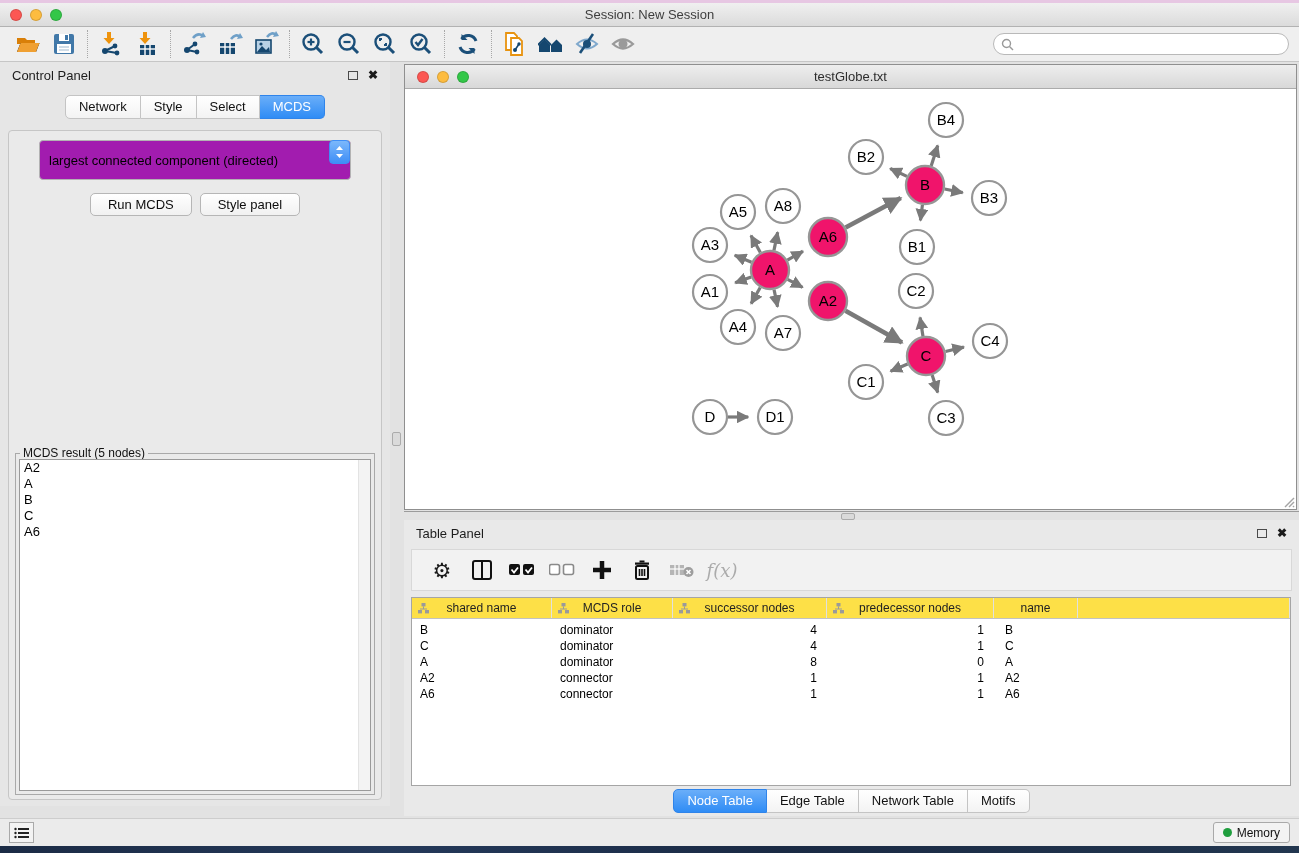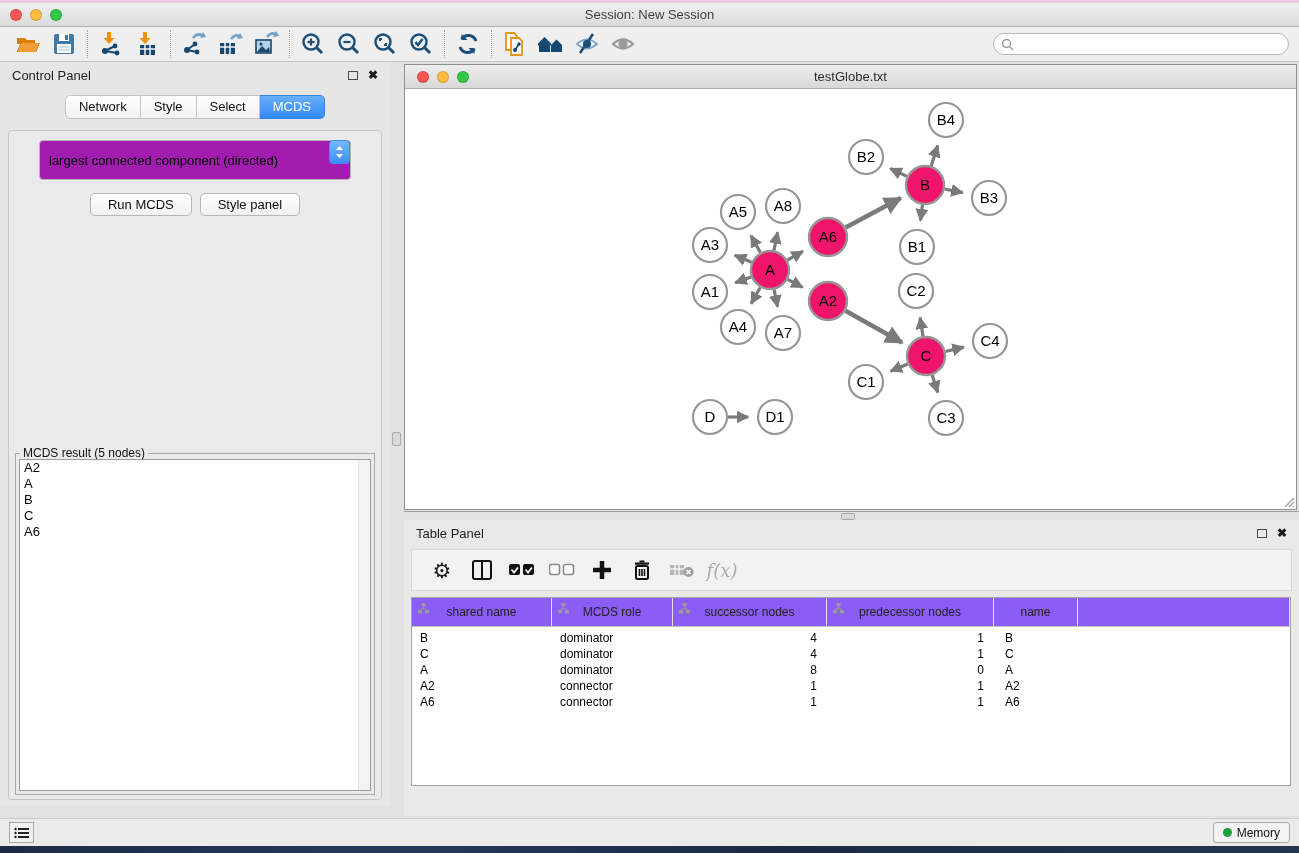--- a/index.html
+++ b/index.html
@@ -75,21 +75,21 @@
 
   
   .table-panel { position:absolute; left:404px; top:520px; width:895px; height:296px; background:#E9E9E9; }
   .tp-toolbar { position:absolute; left:7px; right:7px; top:29px; height:42px; background:#F2F2F2;
     border:1px solid #D8D8D8; display:flex; align-items:center; padding-left:12px; gap:4px; }
   .tpbtn { width:36px; height:32px; display:flex; align-items:center; justify-content:center; }
   .gear-glyph { font-size:21px; color:#1a1a1a; line-height:21px; }
   .fx-label { font-family:"DejaVu Serif", serif; font-style:italic; font-size:18px; color:#ABABAB; }
   .tp-table { position:absolute; left:7px; right:8px; top:77px; height:189px; background:#fff;
     border:1px solid #A5A5A5; font-size:12px; overflow:hidden; }
-  .thead { display:flex; height:29px; border-bottom:1px solid #C2C2C2; background:#8b5cf6; }
+  .thead { display:flex; height:21px; border-bottom:1px solid #C2C2C2; background:#fde047; }
   .th { position:relative; border-right:1px solid #E0E0E0; display:flex; align-items:center;
     justify-content:center; color:#222; flex:0 0 auto; }
   .th .sort-icon { position:absolute; left:6px; top:5px; }
   .th-fill { flex:1 1 auto; }
   .tr { display:flex; height:16px; align-items:center; }
   .tr:first-child { margin-top:3px; }
   .td { flex:0 0 auto; padding:0 8px; color:#000; white-space:nowrap; overflow:hidden; }
   .td.num { text-align:right; padding-right:10px; }
   .td.namecol { padding-left:11px; }
   .tp-tabs { position:absolute; left:0; right:0; bottom:3px; display:flex; justify-content:center; }
@@ -546,20 +546,28 @@
         </div>
         <div class="tr">
           <div class="td" style="width: 140px;">A6</div>
           <div class="td" style="width: 121px;">connector</div>
           <div class="td num" style="width: 154px; text-align: right;">1</div>
           <div class="td num" style="width: 167px; text-align: right;">1</div>
           <div class="td namecol" style="width: 84px;">A6</div>
         </div>
       </div>
   </div>
+  <div class="tp-tabs">
+      <div class="seg" id="tp-tabs">
+        <div class="stab active">Node Table</div>
+        <div class="stab">Edge Table</div>
+        <div class="stab">Network Table</div>
+        <div class="stab">Motifs</div>
+      </div>
+    </div>
 </div>
 
 <div class="statusbar">
   <div class="list-btn">
     <svg width="15" height="12" viewBox="0 0 15 12">
         <circle cx="1.5" cy="2" r="1.2" fill="#222"></circle>
         <rect x="4" y="1" width="11" height="2" fill="#222"></rect>
         <circle cx="1.5" cy="6" r="1.2" fill="#222"></circle>
         <rect x="4" y="5" width="11" height="2" fill="#222"></rect>
         <circle cx="1.5" cy="10" r="1.2" fill="#222"></circle>

